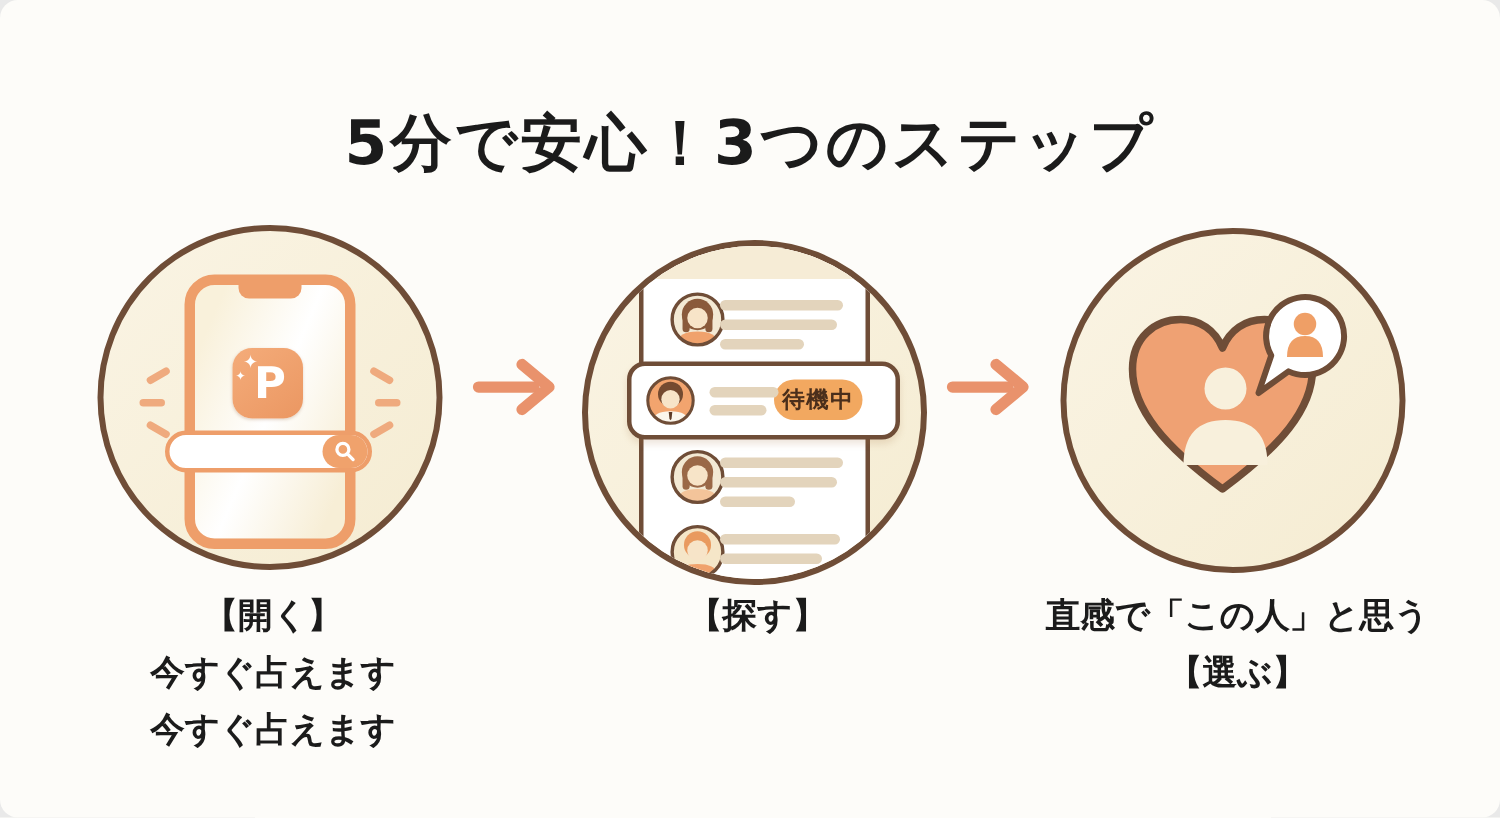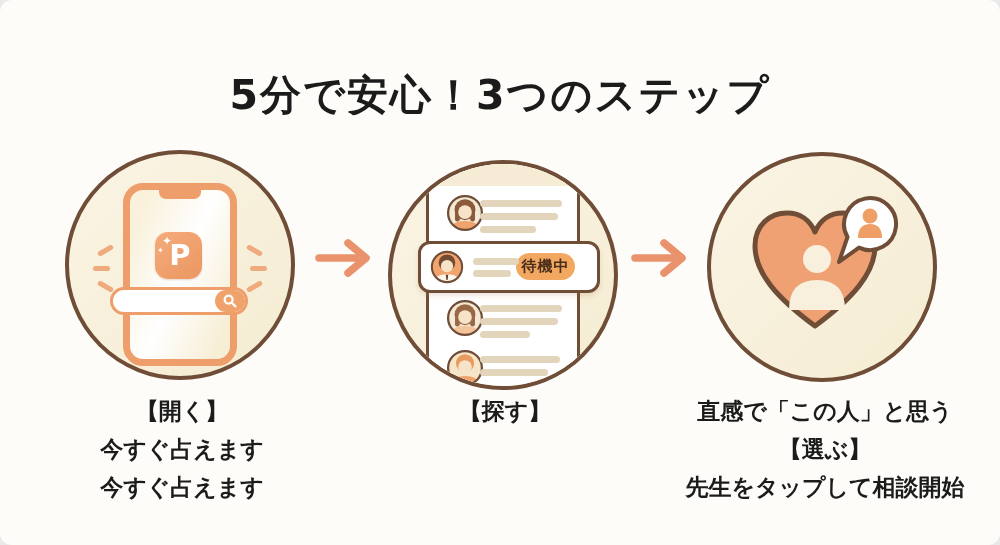--- a/index.html
+++ b/index.html
@@ -196,15 +196,14 @@
     <div>【開く】</div>
     <div>今すぐ占えます</div>
     <div>今すぐ占えます</div>
   </div>
   <div class="caption cap2">
     <div>【探す】</div>
   </div>
   <div class="caption cap3">
     <div>直感で「この人」と思う</div>
     <div>【選ぶ】</div>
-    <div>先生をタップして相談開始</div>
   </div>
 </div>
 
 </body></html>

